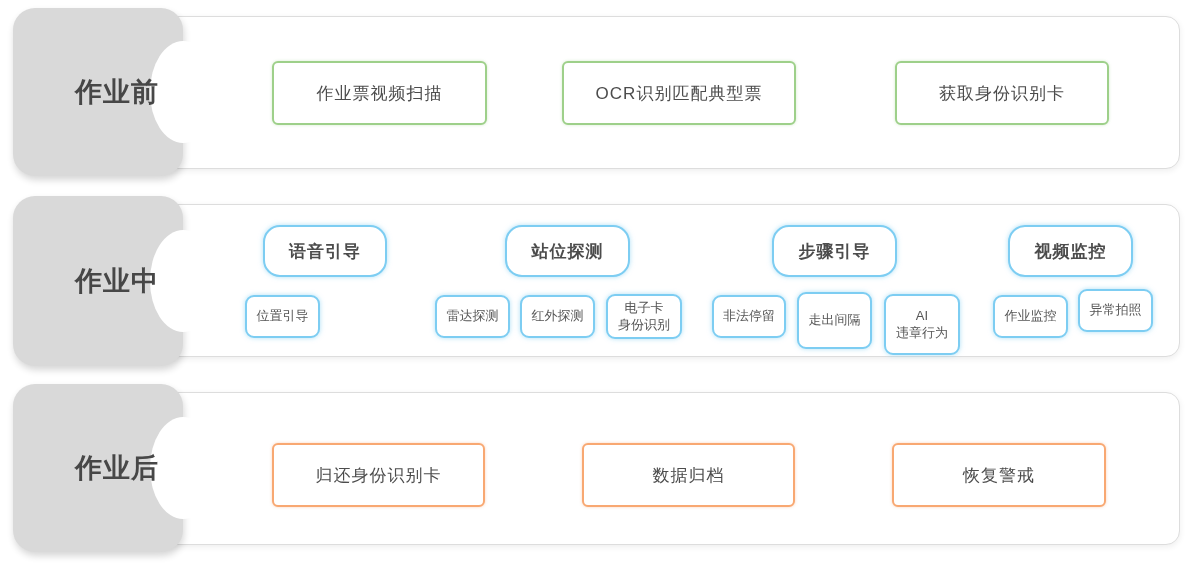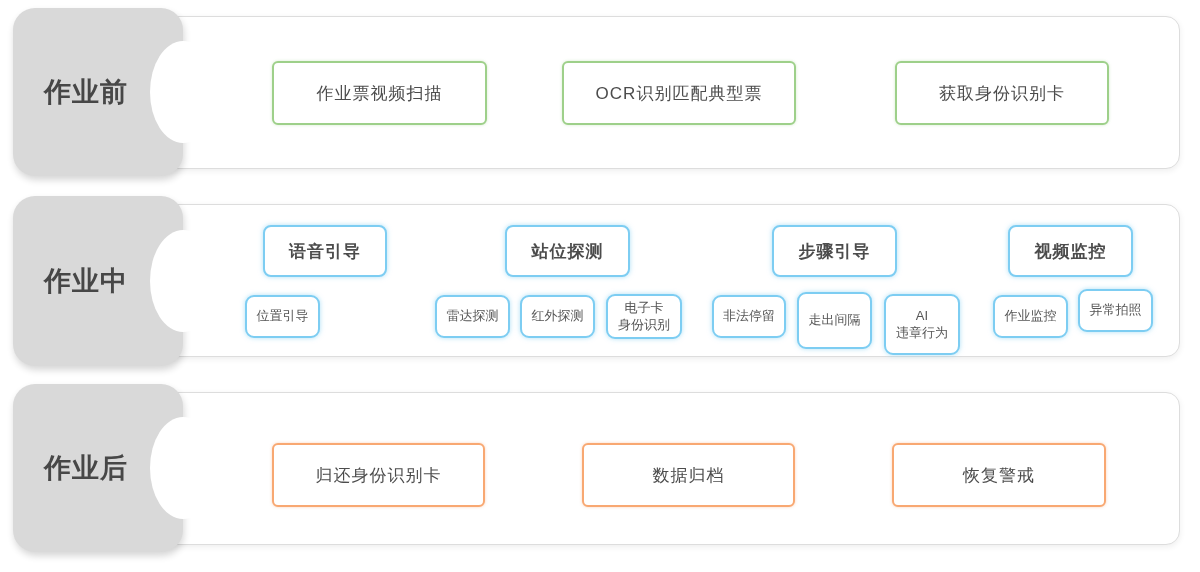--- a/index.html
+++ b/index.html
@@ -16,21 +16,21 @@
     border:1px solid #dddddd;
     border-radius:14px;
     box-shadow:0 2px 6px rgba(0,0,0,.07);
     z-index:1;
   }
   .tab{
     position:absolute;left:13px;width:170px;
     background:var(--tab_gray,#d9d9d9);
     border-radius:22px;
     box-shadow:1px 4px 7px rgba(0,0,0,.16);
-    display:flex;align-items:center;justify-content:center;
+    display:flex;align-items:center;justify-content:flex-end;
     padding-right:24px;box-sizing:border-box;
     z-index:2;
   }
   .tab::after{
     content:"";position:absolute;
     right:-33px;top:50%;transform:translateY(-50%);
     width:66px;height:102px;
     background:#ffffff;border-radius:50%;
   }
   .tab-label{
@@ -47,21 +47,21 @@
   .big{
     border-radius:6px;
     font-size:17px;font-weight:400;
     color:var(--box_text,#4c4c4c);
     letter-spacing:1px;
   }
   .green{border:2px solid var(--green,#9ed08a);box-shadow:0 0 3px rgba(158,208,138,.45);}
   .orange{border:2px solid var(--orange,#f8a872);box-shadow:0 0 3px rgba(248,168,114,.5);}
   .hdr{
     border:2px solid var(--blue,#7dcdf2);
-    border-radius:8px;
+    border-radius:17px;
     font-size:17px;font-weight:700;
     color:var(--box_text,#4c4c4c);
     letter-spacing:1px;
     box-shadow:0 0 5px rgba(125,205,242,.6);
   }
   .sub{
     border:2px solid var(--blue,#7dcdf2);
     border-radius:9px;
     font-size:13px;color:#555555;
     box-shadow:0 0 5px rgba(125,205,242,.6);

